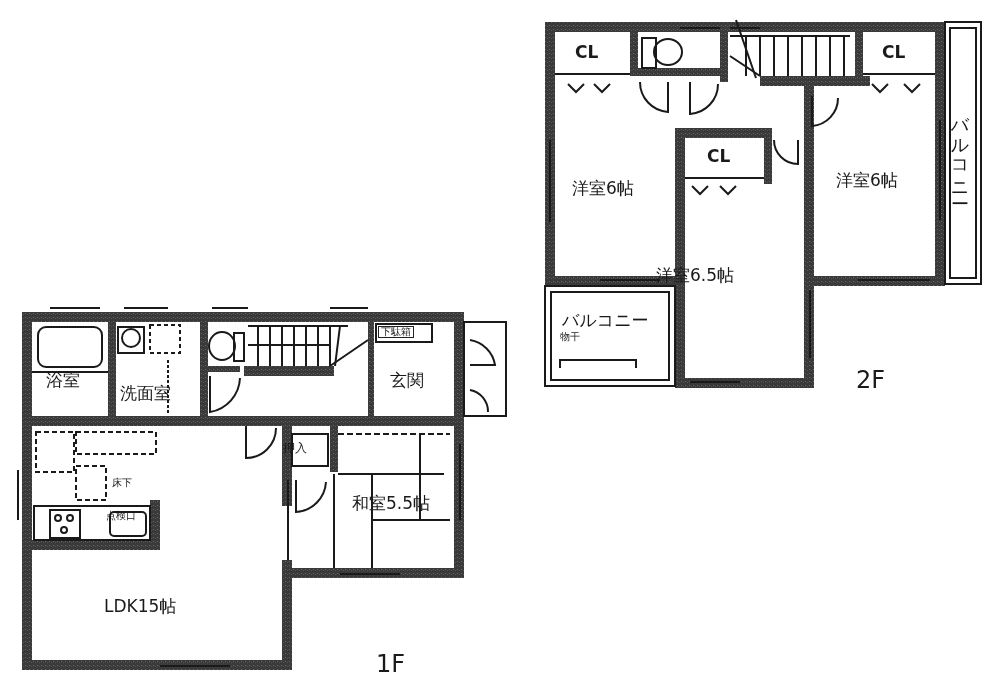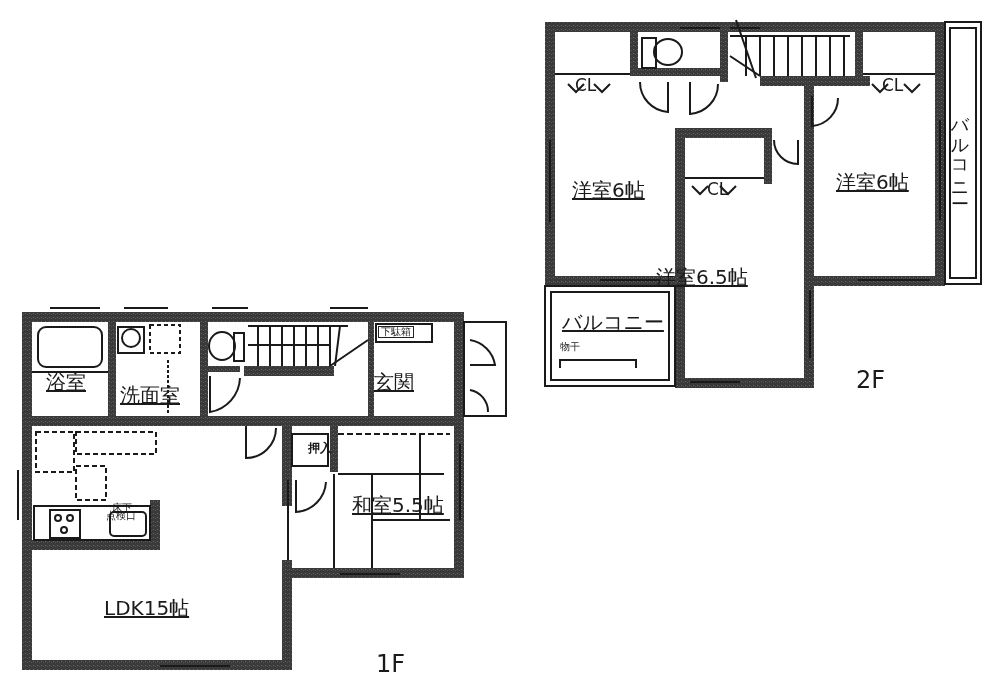--- a/index.html
+++ b/index.html
@@ -1,23 +1,23 @@
 <!DOCTYPE html>
 <html><head>
 <meta charset="utf-8">
 <style>
   html, body { margin:0; padding:0; background:#ffffff; }
   body { width:1000px; height:688px; position:relative; overflow:hidden;
          font-family: "DejaVu Sans", "Liberation Sans", sans-serif; }
   #plan { position:absolute; left:0; top:0; }
   .lbl { position:absolute; color:#1a1a1a; white-space:nowrap; line-height:1; }
-  .lbl-md { font-size:20px;text-decoration:underline; }
+  .lbl-md { font-size:17px; }
   .lbl-sm { font-size:12px; }
   .lbl-xs { font-size:10px; }
-  .lbl-cl { font-size:17px; font-weight:normal;margin-top:33px; }
+  .lbl-cl { font-size:17px; font-weight:bold; }
   .floor-lbl { font-size:24px; }
   .vtext { writing-mode: vertical-rl; font-size:18px; letter-spacing:2px; }
   .boxed { border:2px solid #222; background:#fff; padding:1px 3px; }
 </style>
 </head>
 <body>
 
 <svg id="plan" width="1000" height="688" viewBox="0 0 1000 688" xmlns="http://www.w3.org/2000/svg">
   <defs>
     <pattern id="wallpat" width="4" height="4" patternUnits="userSpaceOnUse">
@@ -186,30 +186,30 @@
     <line x1="858" y1="280" x2="930" y2="280"></line>
     <line x1="940" y1="120" x2="940" y2="220"></line>
     <line x1="680" y1="28" x2="720" y2="28"></line>
     <line x1="730" y1="28" x2="760" y2="28"></line>
   </g>
 </svg>
 
 <span class="lbl lbl-md" style="left:46px;top:372px">浴室</span>
 <span class="lbl lbl-md" style="left:120px;top:385px">洗面室</span>
 <span class="lbl lbl-xs boxed" style="left:378px;top:326px;padding:0 2px;border-width:1px">下駄箱</span>
-<span class="lbl lbl-md" style="left:374px;top:372px">玄関</span>
-<span class="lbl lbl-xs" style="left:112px;top:503px">床下</span>
+<span class="lbl lbl-md" style="left:390px;top:372px">玄関</span>
+<span class="lbl lbl-xs" style="left:112px;top:478px">床下</span>
 <span class="lbl lbl-xs" style="left:106px;top:511px">点検口</span>
 <span class="lbl lbl-md" style="left:104px;top:598px">LDK15帖</span>
-<span class="lbl lbl-sm" style="left:308px;top:442px;font-weight:bold">押入</span>
+<span class="lbl lbl-sm" style="left:283px;top:442px;font-weight:normal">押入</span>
 <span class="lbl lbl-md" style="left:352px;top:495px">和室5.5帖</span>
 <span class="lbl floor-lbl" style="left:376px;top:652px">1F</span>
 
 <span class="lbl lbl-cl" style="left:575px;top:44px">CL</span>
 <span class="lbl lbl-cl" style="left:882px;top:44px">CL</span>
 <span class="lbl lbl-cl" style="left:707px;top:148px">CL</span>
 <span class="lbl lbl-md" style="left:572px;top:180px">洋室6帖</span>
 <span class="lbl lbl-md" style="left:656px;top:267px">洋室6.5帖</span>
 <span class="lbl lbl-md" style="left:836px;top:172px">洋室6帖</span>
 <span class="lbl vtext" style="left:951px;top:104px">バルコニー</span>
 <span class="lbl lbl-md" style="left:562px;top:312px">バルコニー</span>
-<span class="lbl lbl-xs" style="left:560px;top:342px">物干</span>
+<span class="lbl lbl-xs" style="left:560px;top:332px">物干</span>
 <span class="lbl floor-lbl" style="left:856px;top:368px">2F</span>
 
 </body></html>

